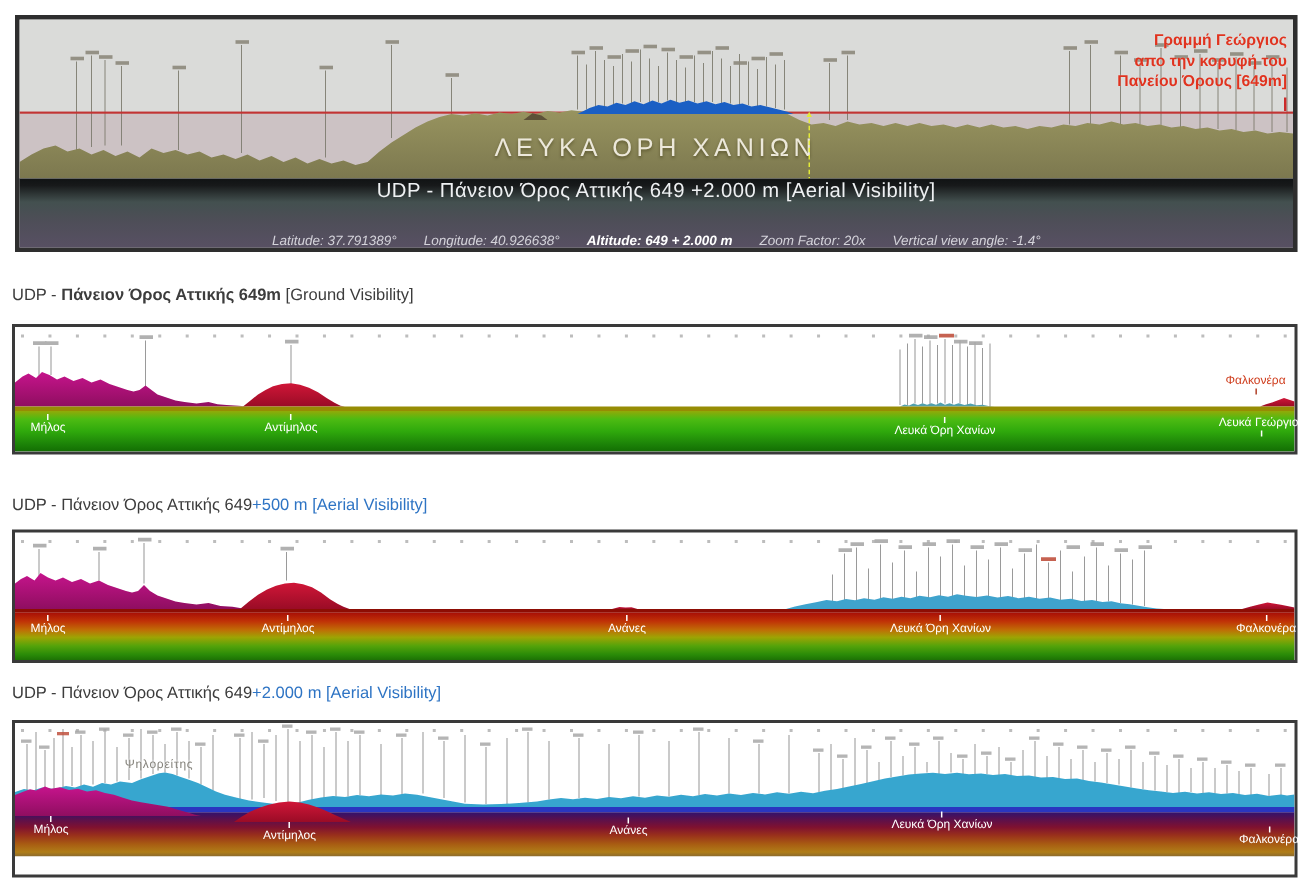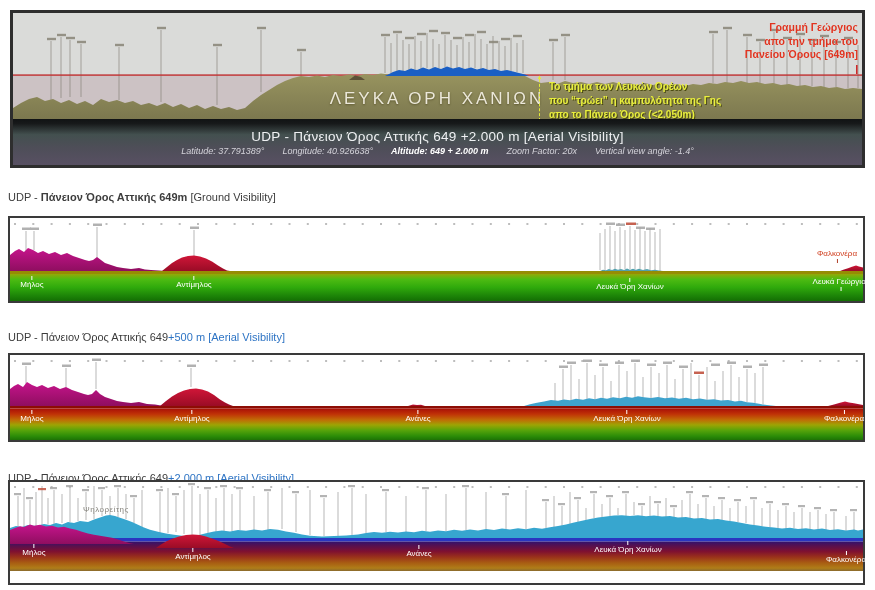--- a/index.html
+++ b/index.html
@@ -17,32 +17,32 @@
   .hnote{position:absolute;right:4px;top:8px;text-align:right;color:#e0331f;
       font-size:10.5px;font-weight:bold;line-height:1.3;text-shadow:0 0 1px rgba(255,255,255,.4);}
   .cnote{position:absolute;left:536px;top:67px;color:#e9ef3c;font-size:10px;font-weight:bold;
       line-height:1.4;text-shadow:1px 1px 0 #4a4a12;white-space:nowrap;}
   .carrow{position:absolute;left:526px;top:66px;height:42px;width:0;
       border-left:1px dashed #e3ea38;}
   .carrow i{position:absolute;left:-3.5px;color:#e3ea38;font-style:normal;font-size:6px;line-height:6px;}
   .carrow .up{top:-5px;} .carrow .dn{bottom:-5px;}
   .infoband{position:absolute;left:0;top:106px;width:849px;height:46px;
       background:linear-gradient(180deg,#101314 0%,#17191a 10%,#43504f 34%,#4e4e58 62%,#585063 100%);
-      display:flex;flex-direction:column;align-items:center;justify-content:center;gap:2px;}
+      display:flex;flex-direction:column;align-items:center;justify-content:space-between;gap:2px;}
   .iband-title{color:#eef0f2;font-size:13.5px;letter-spacing:.3px;}
   .iband-meta{color:#d4d3da;font-size:9px;font-style:italic;}
   .iband-meta span{margin:0 9px;}
   .iband-meta .alt{font-weight:bold;color:#fff;}
 
   
   .ptl{position:absolute;left:8px;margin:0;font-size:11px;font-weight:normal;
        color:#3c3c3c;white-space:nowrap;}
   .ptl .b{font-weight:bold;}
   .ptl .acc{color:#2e74c4;}
-  .t2{top:191px;} .t3{top:331px;} .t4{top:472px;text-align:center;}
+  .t2{top:191px;} .t3{top:331px;} .t4{top:456px;text-align:center;}
 
   
   .chart{position:absolute;left:8px;width:857px;border:2px solid #3a3a3a;
          box-sizing:border-box;background:#fff;}
   .c2{top:216px;height:87px;} .c3{top:353px;height:89px;} .c4{top:480px;height:105px;}
   .chart svg{display:block;}
 
   
   .glabel{position:absolute;transform:translateX(-50%);color:#fff;font-size:8px;
           line-height:1;text-align:left;white-space:nowrap;}
@@ -111,31 +111,26 @@
       <polygon fill="url(#tg)" points="0,106 0,95 8,90 16,86 24,84 32,88 40,86 48,90 56,87 64,91 72,88 80,92 88,86 96,89 104,87 112,90 120,88 128,92 136,90 144,93 152,90 160,94 168,91 176,95 184,92 192,96 200,93 208,96 216,94 224,97 232,95 240,88 248,82 256,77 264,72 272,68 280,65 288,63 296,64 304,62.5 312,64 320,62 328,63 336,61.5 344,63 352,61 360,62 368,60.5 376,61.5 384,60.5 392,61 400,60 408,61 416,60 424,61 432,60 440,61 448,60.5 456,61 464,60 472,61 480,60.5 488,61 496,61.5 504,62 512,63 520,67 528,70 536,69 544,71 552,68 560,70 568,69 576,71 584,69 592,71 600,69 608,71 616,70 624,72 632,70 640,72 648,70 656,72 664,71 672,73 680,71 688,72 696,70 704,71 712,69 720,70 728,68 736,70 744,69 752,71 760,70 768,72 776,71 784,73 792,72 800,74 808,73 816,75 824,74 832,76 840,75 849,76 849,106"></polygon>
       <polygon fill="#5d5138" points="336,67 342,62.5 348,64 352,67"></polygon>
       <polygon fill="#1a5fc4" points="372,63 374,62 380,59 386,57 392,58 398,55.5 404,57 410,54.5 416,56.5 422,54 428,56 434,53.5 440,55.5 446,54 452,56 458,54.5 464,56.5 470,55 476,57 482,56 488,58 494,57 500,58.5 506,60 512,61.5 516,63"></polygon>
       <rect x="843" y="52" width="1.6" height="9" fill="#cc2a2a"></rect>
     </svg>
 
     <div class="p1-overlay">
       <div class="lefka-main">ΛΕΥΚΑ ΟΡΗ ΧΑΝΙΩΝ</div>
       <div class="hnote">
         <div>Γραμμή Γεώργιος</div>
-        <div>απο την τμήμα του</div>
+        <div>απο την κορυφή του</div>
         <div>Πανείου Όρους [649m]</div>
       </div>
       <div class="carrow">
         <i class="up">▲</i>
           <i class="dn">▼</i>
-      </div>
-      <div class="cnote">
-        <div>Το τμήμα των Λευκών Ορέων</div>
-        <div>που “τρώει” η καμπυλότητα της Γης</div>
-        <div>απο το Πάνειο Όρος (&lt;2.050m)</div>
       </div>
     </div>
 
     <div class="infoband">
       <div class="iband-title">UDP - Πάνειον Όρος Αττικής 649 +2.000 m [Aerial Visibility]</div>
       <div class="iband-meta">
         <span>Latitude: 37.791389°</span><span>Longitude: 40.926638°</span><span class="alt">Altitude: 649 + 2.000 m</span><span>Zoom Factor: 20x</span><span>Vertical view angle: -1.4°</span>
       </div>
     </div>
   </section>

